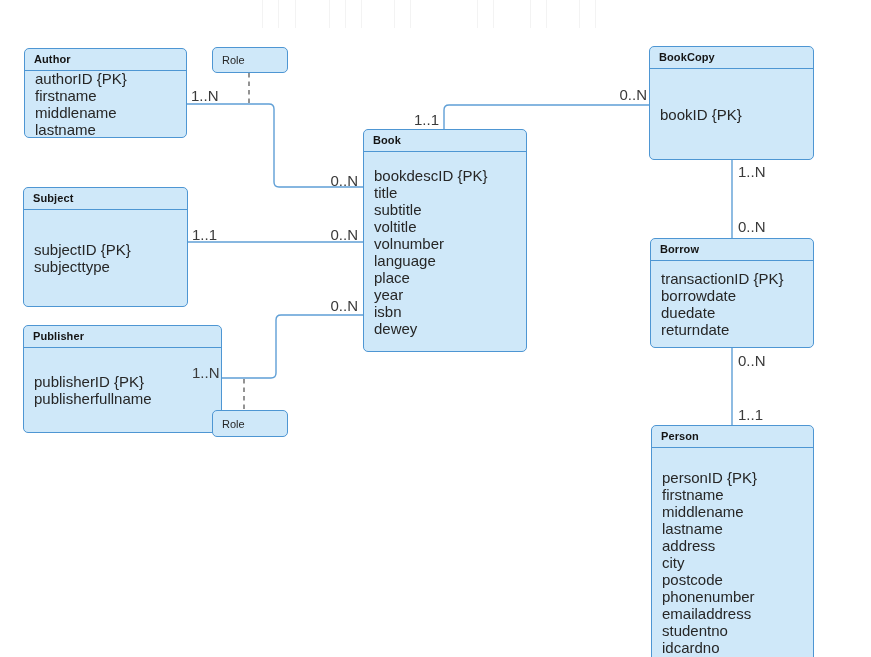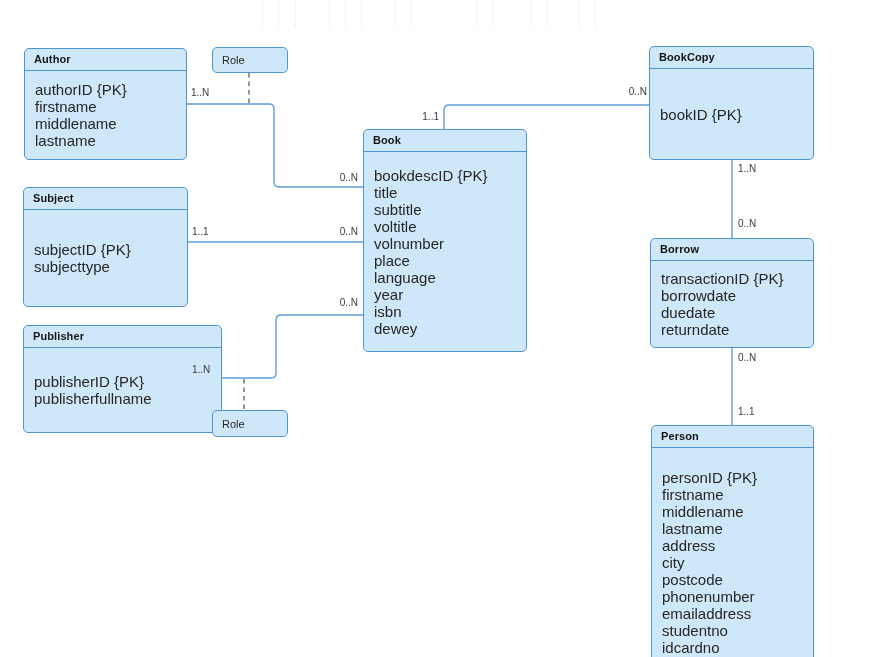--- a/index.html
+++ b/index.html
@@ -73,21 +73,21 @@
     border: 1.6px solid var(--entity-border);
     border-radius: 5px;
     display: flex;
     align-items: center;
     padding-left: 9px;
     font-size: 11px;
     color: #262626;
   }
   .card-label {
     position: absolute;
-    font-size: 10px;
+    font-size: 15px;
     color: #3a3a3a;
     white-space: nowrap;
   }
   .card-label.right { transform: translateX(-100%); }
 </style>
 </head>
 <body>
 
 <div id="stage" style="background: rgb(255, 255, 255);">
   <svg id="connector-layer" width="871" height="657" viewBox="0 0 871 657" xmlns="http://www.w3.org/2000/svg">
@@ -107,21 +107,21 @@
     <div class="gridline" style="left: 345px;"></div>
     <div class="gridline" style="left: 361px;"></div>
     <div class="gridline" style="left: 394px;"></div>
     <div class="gridline" style="left: 410px;"></div>
     <div class="gridline" style="left: 477px;"></div>
     <div class="gridline" style="left: 493px;"></div>
     <div class="gridline" style="left: 530px;"></div>
     <div class="gridline" style="left: 546px;"></div>
     <div class="gridline" style="left: 579px;"></div>
     <div class="gridline" style="left: 595px;"></div>
-    <div class="entity" style="left: 24px; top: 48px; width: 163px; height: 112px; justify-content: space-between;">
+    <div class="entity" style="left: 24px; top: 48px; width: 163px; height: 90px; justify-content: space-between;">
       <div class="entity-header">Author</div>
       <div class="entity-body">
         <div class="entity-attr">authorID {PK}</div>
         <div class="entity-attr">firstname</div>
         <div class="entity-attr">middlename</div>
         <div class="entity-attr">lastname</div>
       </div>
     </div>
     <div class="entity" style="left: 23px; top: 187px; width: 165px; height: 120px;">
       <div class="entity-header">Subject</div>
@@ -138,22 +138,22 @@
       </div>
     </div>
     <div class="entity" style="left: 363px; top: 129px; width: 164px; height: 223px;">
       <div class="entity-header">Book</div>
       <div class="entity-body">
         <div class="entity-attr">bookdescID {PK}</div>
         <div class="entity-attr">title</div>
         <div class="entity-attr">subtitle</div>
         <div class="entity-attr">voltitle</div>
         <div class="entity-attr">volnumber</div>
+        <div class="entity-attr">language</div>
         <div class="entity-attr">place</div>
-        <div class="entity-attr">language</div>
         <div class="entity-attr">year</div>
         <div class="entity-attr">isbn</div>
         <div class="entity-attr">dewey</div>
       </div>
     </div>
     <div class="entity" style="left: 649px; top: 46px; width: 165px; height: 114px;">
       <div class="entity-header">BookCopy</div>
       <div class="entity-body">
         <div class="entity-attr">bookID {PK}</div>
       </div>

